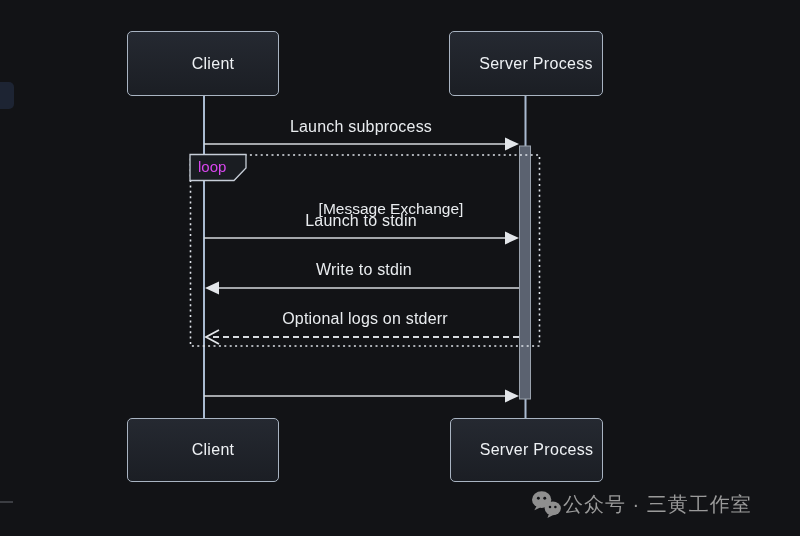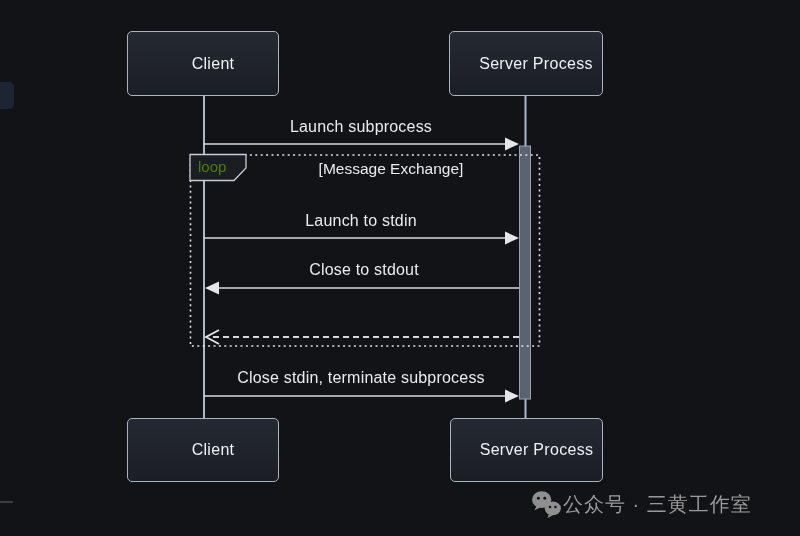--- a/index.html
+++ b/index.html
@@ -41,25 +41,26 @@
     letter-spacing: 0.2px;
     white-space: nowrap;
   }
   .loop-condition {
     position: absolute;
     z-index: 3;
     transform: translateX(-50%);
     color: #e9ecef;
     font-size: 15.5px;
     white-space: nowrap;
+    margin-top: 40px;
   }
   .loop-label-text {
     position: absolute;
     z-index: 3;
-    color: #4d7c0f;
+    color: #d946ef;
     font-size: 15px;
     white-space: nowrap;
   }
   .watermark {
     position: absolute;
     z-index: 2;
     left: 531px;
     top: 490px;
     display: flex;
     align-items: center;
@@ -134,22 +135,22 @@
   </div>
   <div class="actor" style="left:450px; top:418px; width:153px; height:64px">
     <span>Server Process</span>
   </div>
 
   <div class="loop-label-text" style="left:198px; top:158px">loop</div>
   <div class="loop-condition" style="left:391px; top:160px">[Message Exchange]</div>
 
   <div class="msg" style="left:361px; top:118px">Launch subprocess</div>
   <div class="msg" style="left:361px; top:212px">Launch to stdin</div>
-  <div class="msg" style="left:364px; top:261px">Close to stdout</div>
-  <div class="msg" style="left:361px; top:369px">Close stdin, terminate subprocess</div>
+  <div class="msg" style="left:364px; top:261px">Write to stdin</div>
+  <div class="msg" style="left:365px; top:310px">Optional logs on stderr</div>
 
   <div class="watermark">
     <svg width="31" height="29" viewBox="0 0 32 30">
       <ellipse cx="11" cy="10" rx="10" ry="8.6" fill="#8f8f8f"></ellipse>
       <path d="M6 16 L3.4 21 L9.5 18.2 Z" fill="#8f8f8f"></path>
       <circle cx="7.6" cy="8.6" r="1.5" fill="#121316"></circle>
       <circle cx="14.2" cy="8.6" r="1.5" fill="#121316"></circle>
       <ellipse cx="22.5" cy="19" rx="8.4" ry="7.2" fill="#8f8f8f"></ellipse>
       <path d="M18.5 24.5 L17 29 L22.5 26.2 Z" fill="#8f8f8f"></path>
       <circle cx="19.6" cy="17.6" r="1.3" fill="#121316"></circle>

